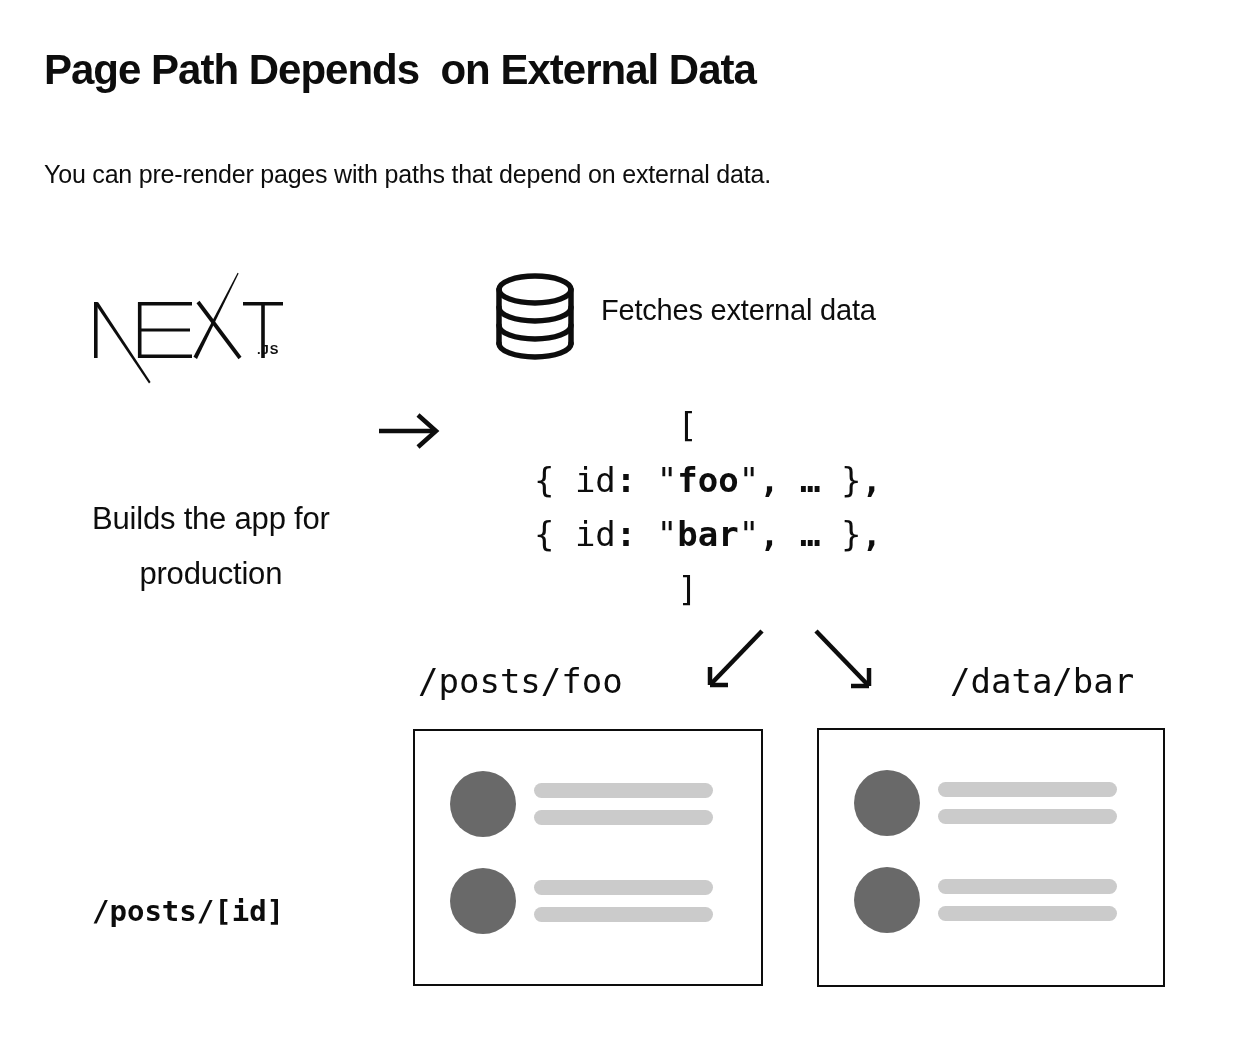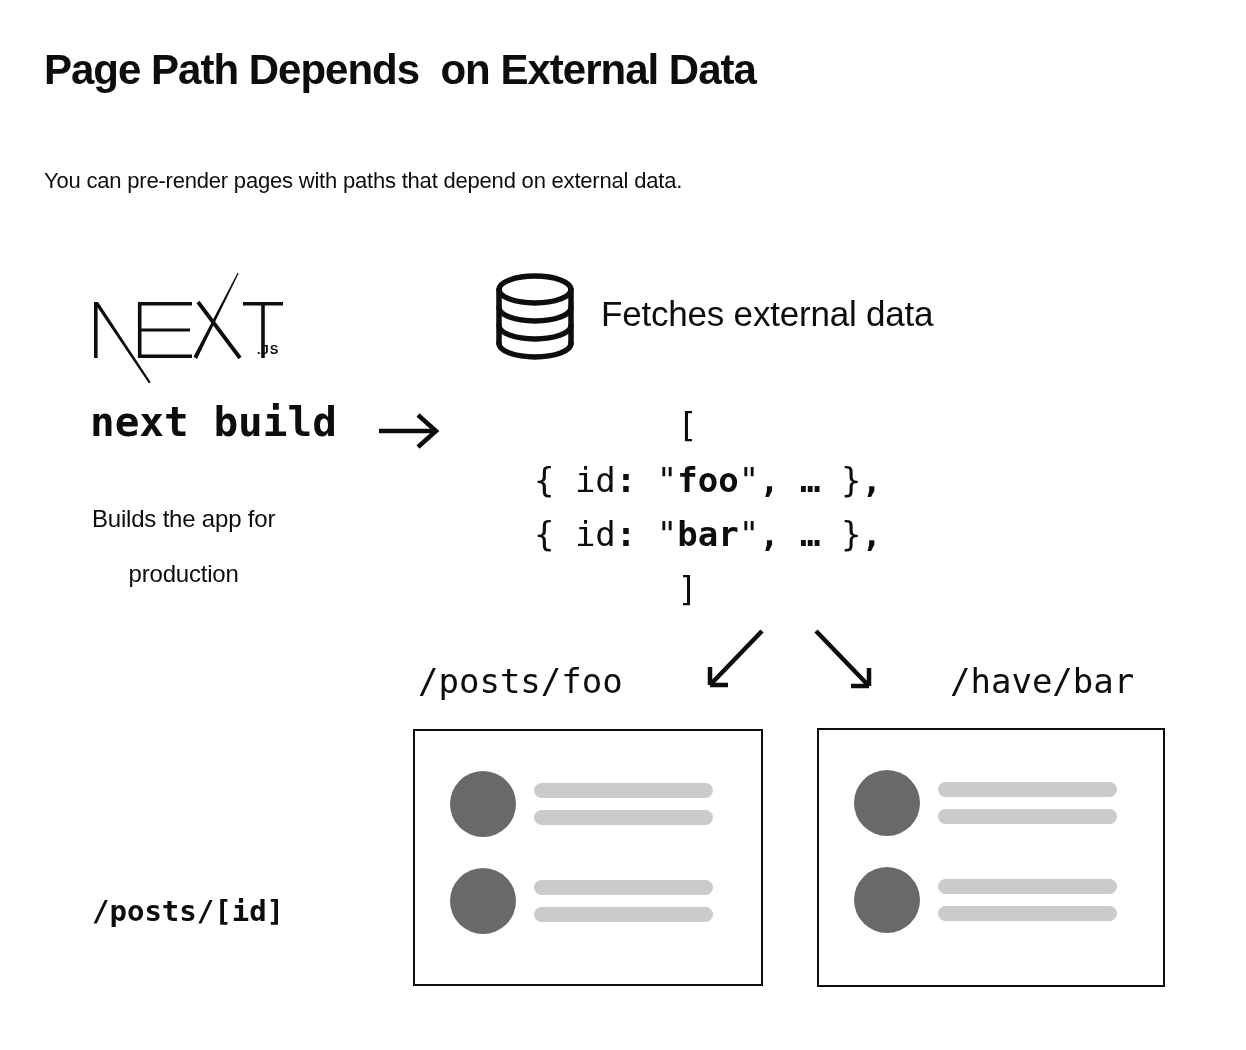--- a/index.html
+++ b/index.html
@@ -22,27 +22,27 @@
   .abs { position: absolute; }
 
   .title {
     left: 44px; top: 46px;
     font-size: 42px;
     font-weight: 700;
     letter-spacing: -1px;
     white-space: pre-wrap;
   }
   .subtitle {
-    left: 44px; top: 168px;
-    font-size: 22px;
+    left: 44px; top: 160px;
+    font-size: 25px;
     letter-spacing: -0.2px;
     white-space: nowrap;
   }
   .sans-caption {
-    font-size: 24px;
+    font-size: 31px;
     line-height: 54.5px;
     letter-spacing: -0.2px;
     white-space: pre-line;
   }
   .builds-caption { left: 92px; top: 492px; }
   .generates-caption { left: 92px; top: 727px; }
 
   .mono { font-family: "DejaVu Sans Mono", monospace; }
 
   .command {
@@ -68,21 +68,21 @@
   .path-label-foo { left: 418px; }
   .path-label-bar { left: 950px; }
   .path-format {
     left: 92px; top: 894px;
     font-size: 29px;
     font-weight: 700;
     white-space: nowrap;
   }
   .fetch-label {
     left: 601px; top: 294px;
-    font-size: 35px;
+    font-size: 29px;
     letter-spacing: -0.2px;
     white-space: nowrap;
   }
 
   .card {
     background: var(--bg);
     border: 2.5px solid var(--ink);
   }
   .card-foo { left: 413px; top: 729px; width: 350px; height: 257px; }
   .card-bar { left: 817px; top: 728px; width: 348px; height: 259px; }
@@ -146,21 +146,20 @@
       <path d="M7 17.5 V71.5"></path>
       <path d="M79 17.5 V71.5"></path>
       <path d="M7 35.5 A36 13.5 0 0 0 79 35.5"></path>
       <path d="M7 53.5 A36 13.5 0 0 0 79 53.5"></path>
       <path d="M7 71.5 A36 13.5 0 0 0 79 71.5"></path>
     </g>
   </svg>
 
   <div class="abs fetch-label">Fetches external data</div>
 
-  <div class="abs command mono">next build</div>
 
   <svg class="abs" style="left:376px; top:410px;" width="66" height="42" viewBox="0 0 66 42">
     <line class="stroke" x1="3" y1="21" x2="59" y2="21" stroke-width="4.5"></line>
     <path class="stroke" d="M42 5 L60 21 L42 37" stroke-width="4.5"></path>
   </svg>
 
   <div class="abs code-block mono"><div><span>[</span></div><div><span>  { id</span><span class="bold">:</span><span> "</span><span class="bold">foo</span><span>"</span><span class="bold">, … </span><span>}</span><span class="bold">,</span></div><div><span>  { id</span><span class="bold">:</span><span> "</span><span class="bold">bar</span><span>"</span><span class="bold">, … </span><span>}</span><span class="bold">,</span></div><div><span>]</span></div></div>
 
   <div class="abs sans-caption builds-caption">Builds the app for
 production</div>
@@ -170,21 +169,21 @@
     <line class="stroke" x1="10" y1="65" x2="28" y2="65" stroke-width="4.5"></line>
     <line class="stroke" x1="10" y1="47" x2="10" y2="65" stroke-width="4.5"></line>
   </svg>
   <svg class="abs" style="left:808px; top:620px;" width="72" height="76" viewBox="0 0 72 76">
     <line class="stroke" x1="8" y1="11" x2="61" y2="66" stroke-width="4.5"></line>
     <line class="stroke" x1="43" y1="66" x2="61" y2="66" stroke-width="4.5"></line>
     <line class="stroke" x1="61" y1="48" x2="61" y2="66" stroke-width="4.5"></line>
   </svg>
 
   <div class="abs path-label path-label-foo mono">/posts/foo</div>
-  <div class="abs path-label path-label-bar mono">/have/bar</div>
+  <div class="abs path-label path-label-bar mono">/data/bar</div>
 
   <div class="abs path-format mono">/posts/[id]</div>
 
   <div class="abs card card-foo">
     <div class="card-row row-1">
       <div class="avatar"></div>
       <div class="bars">
         <div class="bar"></div>
         <div class="bar"></div>
       </div>

